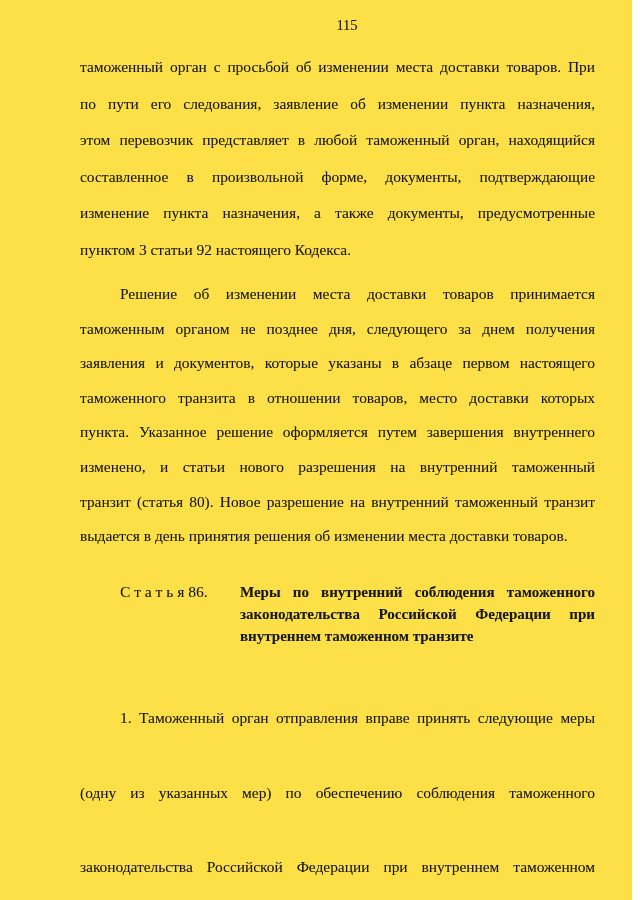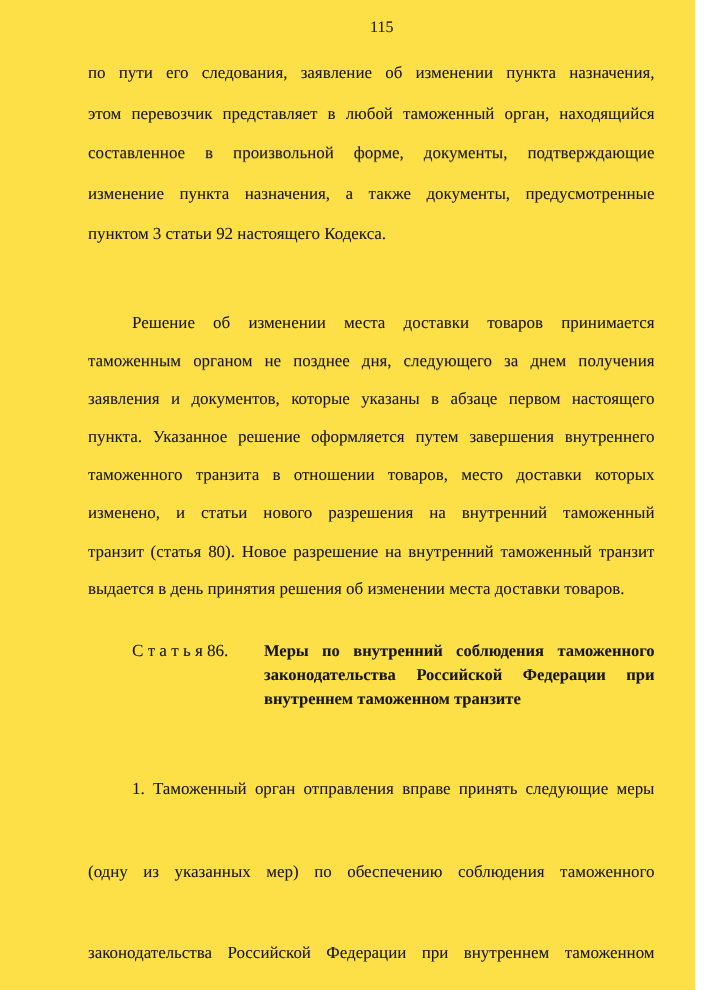--- a/index.html
+++ b/index.html
@@ -72,33 +72,34 @@
   .tline.j { text-align-last: justify; }
 </style>
 </head>
 <body>
 
 <div class="page">
 
   <div class="pageno-row">115</div>
 
   <div class="para p1">
+    <div class="line j">таможенный орган с просьбой об изменении места доставки товаров. При</div>
     <div class="line j">по пути его следования, заявление об изменении пункта назначения,</div>
     <div class="line j">этом перевозчик представляет в любой таможенный орган, находящийся</div>
     <div class="line j">составленное в произвольной форме, документы, подтверждающие</div>
     <div class="line j">изменение пункта назначения, а также документы, предусмотренные</div>
     <div class="line">пунктом 3 статьи 92 настоящего Кодекса.</div>
   </div>
 
   <div class="para p2">
     <div class="line j ind">Решение об изменении места доставки товаров принимается</div>
     <div class="line j">таможенным органом не позднее дня, следующего за днем получения</div>
     <div class="line j">заявления и документов, которые указаны в абзаце первом настоящего</div>
+    <div class="line j">таможенного транзита в отношении товаров, место доставки которых</div>
     <div class="line j">пункта. Указанное решение оформляется путем завершения внутреннего</div>
-    <div class="line j">таможенного транзита в отношении товаров, место доставки которых</div>
     <div class="line j">изменено, и статьи нового разрешения на внутренний таможенный</div>
     <div class="line j">транзит (статья 80). Новое разрешение на внутренний таможенный транзит</div>
     <div class="line">выдается в день принятия решения об изменении места доставки товаров.</div>
   </div>
 
   <div class="heading">
     <div class="article-label">С т а т ь я  86.</div>
     <div class="article-title">
       <div class="tline j">Меры по внутренний соблюдения таможенного</div>
       <div class="tline j">законодательства Российской Федерации при</div>

